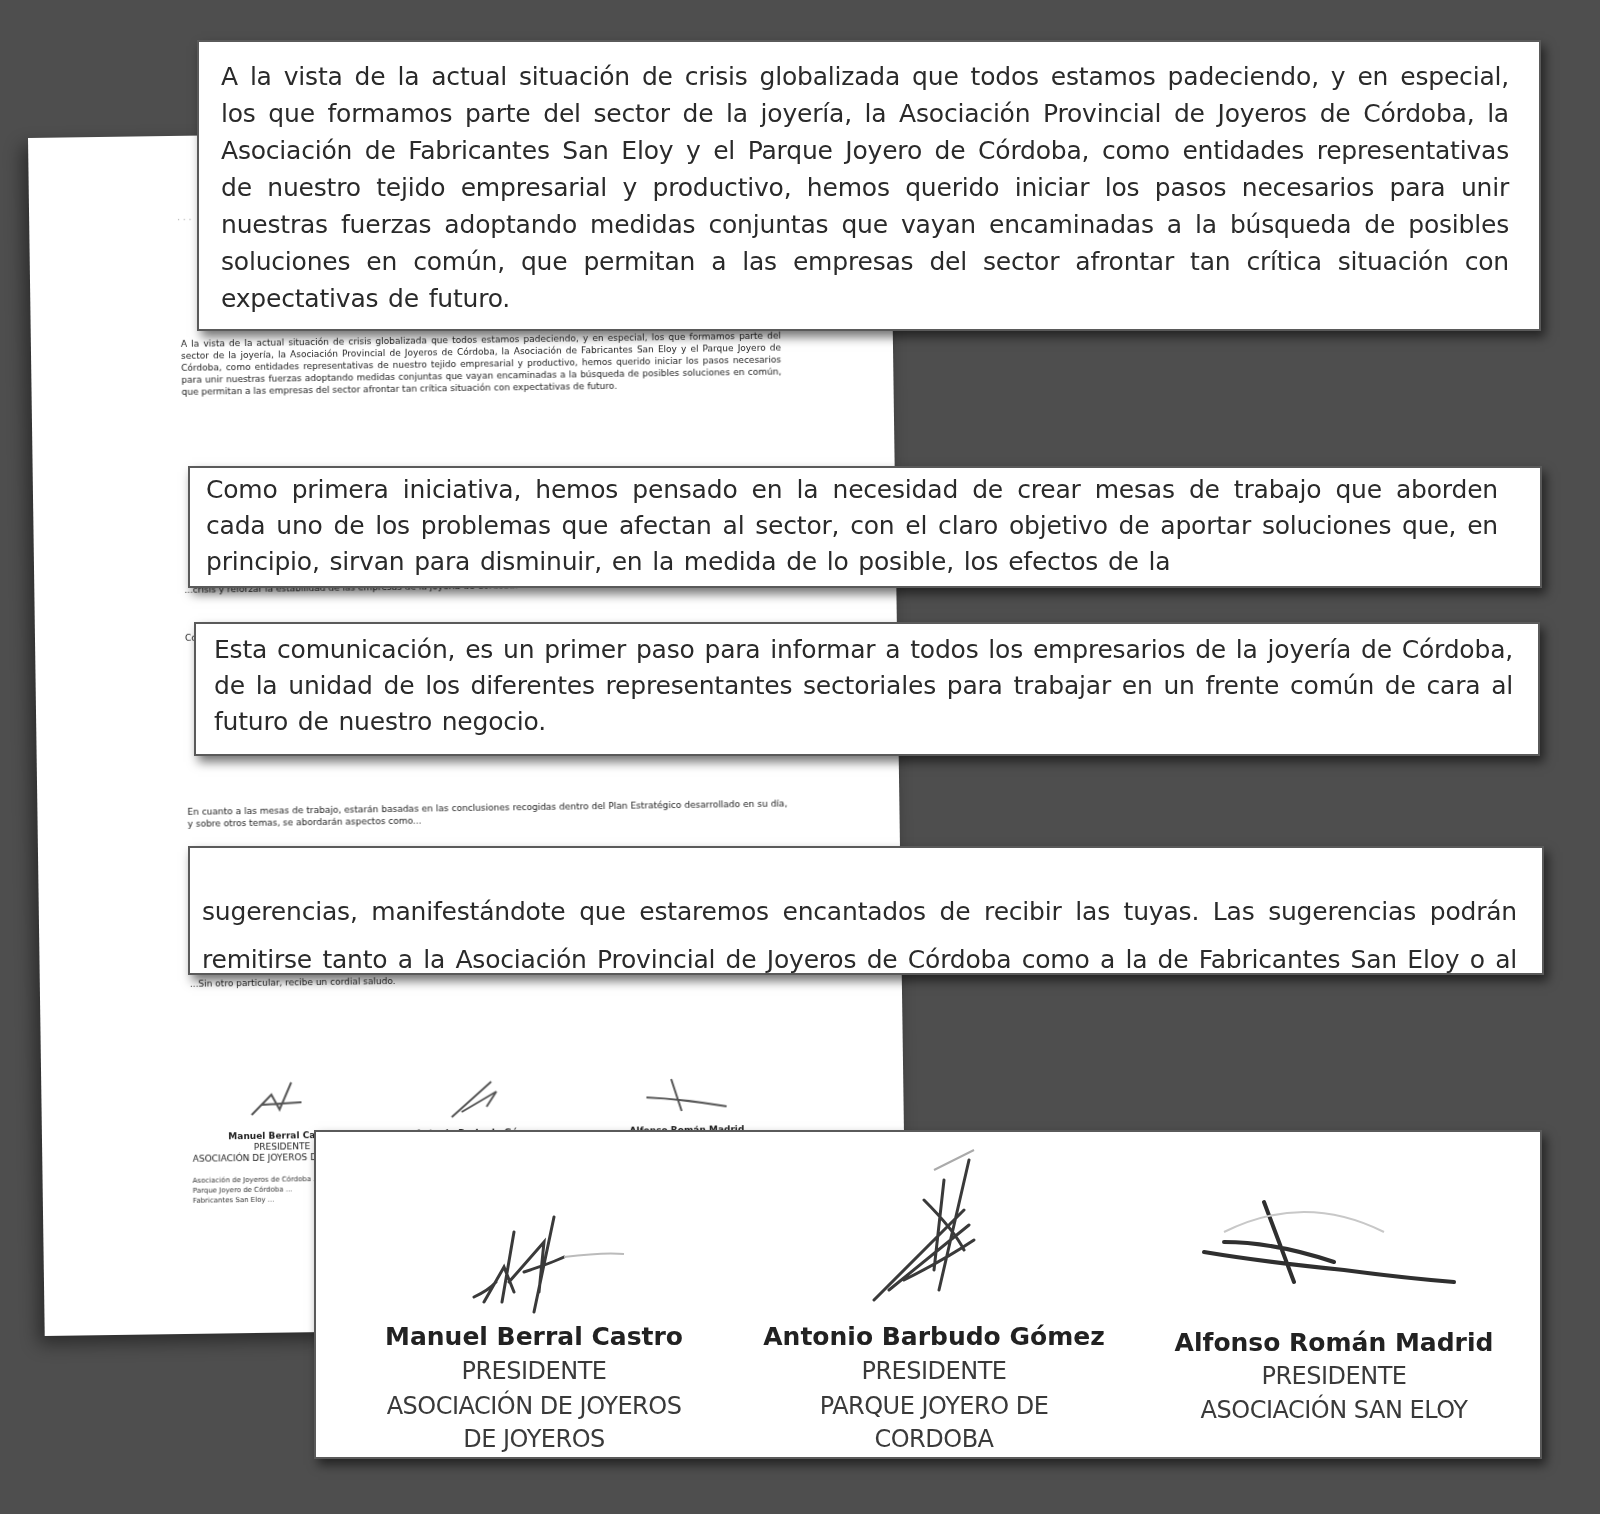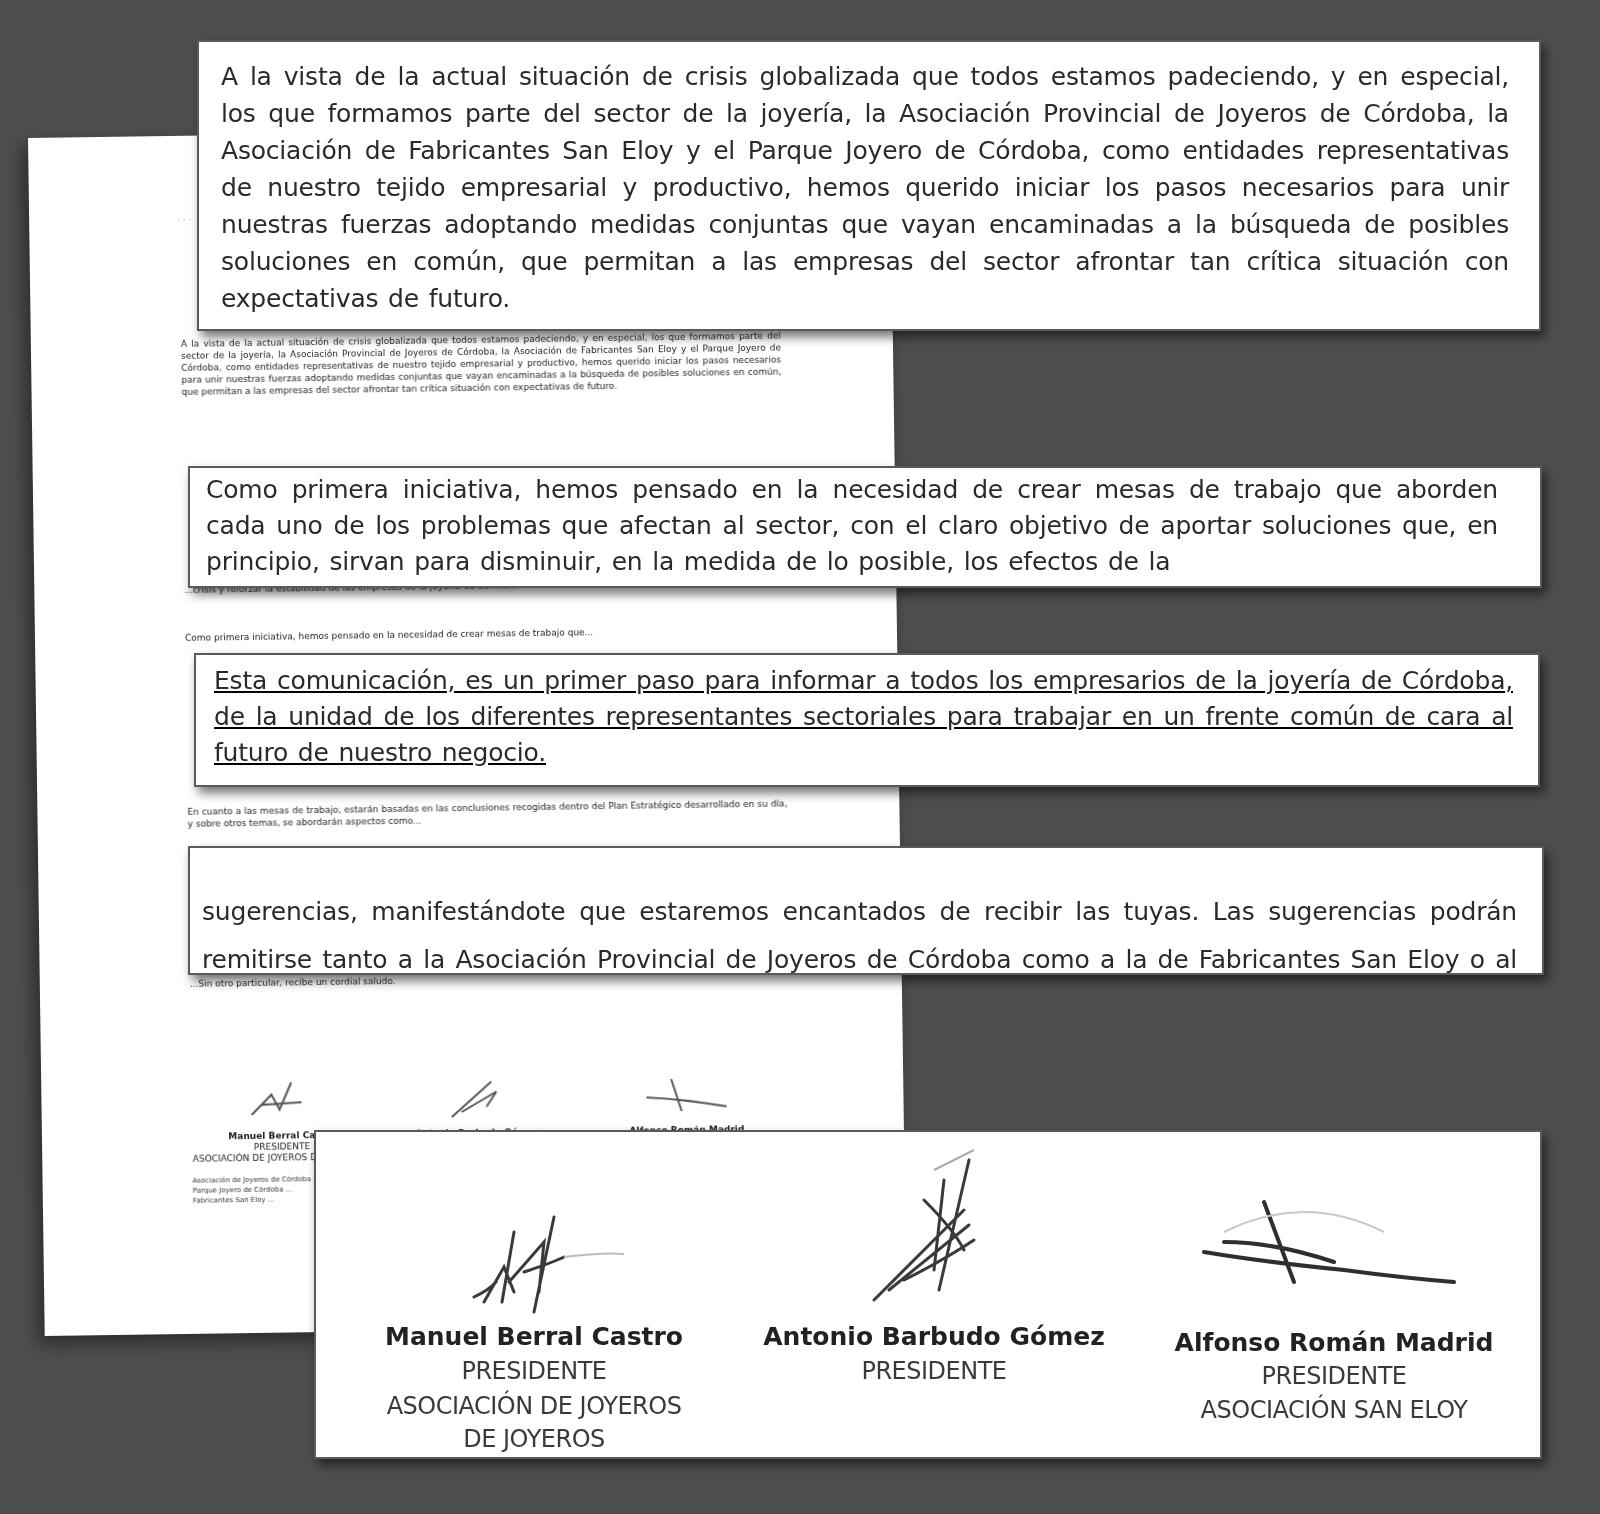--- a/index.html
+++ b/index.html
@@ -49,21 +49,21 @@
     line-height: 37px;
     text-align: justify;
     text-align-last: left;
     letter-spacing: -0.2px;
     word-spacing: 2px;
   }
   #c1 { left: 197px; top: 40px; width: 1340px; height: 287px; }
   #c1 p { padding: 16px 30px 0 22px; }
   #c2 { left: 188px; top: 466px; width: 1350px; height: 118px; }
   #c2 p { padding: 4px 42px 0 16px; line-height: 36px; }
-  #c3 { left: 194px; top: 653px; width: 1342px; height: 130px; text-decoration: underline; }
+  #c3 { left: 194px; top: 622px; width: 1342px; height: 130px; }
   #c3 p { padding: 8px 25px 0 18px; line-height: 36px; }
   #c4 { left: 188px; top: 846px; width: 1352px; height: 125px; }
   #c4 p { padding: 12px 25px 0 12px; line-height: 48px; margin-top: 28px; }
 
   #c5 { left: 314px; top: 1130px; width: 1224px; height: 325px; }
   .sig-row { display: flex; justify-content: space-between; height: 100%; }
   .sig-block {
     width: 400px; text-align: center; position: relative;
     color: #333;
   }
@@ -153,20 +153,24 @@
       </div>
     </div>
 
     <div class="sig-block">
       <svg width="240" height="170" style="top:8px;">
         <path d="M60 160 L150 70 M75 150 L155 85 M130 40 L120 130 M155 20 L125 150 M110 60 Q140 90 150 110 M90 140 Q130 120 160 100" stroke="#3a3a3a" stroke-width="3" fill="none" stroke-linecap="round"></path>
         <path d="M120 30 L160 10" stroke="#aaa" stroke-width="2" fill="none"></path>
       </svg>
       <div class="sig-name">Antonio Barbudo Gómez</div>
       <div class="sig-title">PRESIDENTE</div>
+      <div class="sig-org">
+        <span>PARQUE JOYERO DE</span><br>
+        <span>CORDOBA</span>
+      </div>
     </div>
 
     <div class="sig-block" style="margin-right:6px;">
       <svg width="300" height="140" style="top:50px;">
         <path d="M20 70 Q80 80 160 88 Q220 96 270 100 M80 20 L110 100 M40 60 Q90 60 150 80" stroke="#2f2f2f" stroke-width="4" fill="none" stroke-linecap="round"></path>
         <path d="M40 50 Q120 10 200 50" stroke="#c8c8c8" stroke-width="2" fill="none"></path>
       </svg>
       <div class="sig-name" style="top:196px;">Alfonso Román Madrid</div>
       <div class="sig-title" style="top:230px;">PRESIDENTE</div>
       <div class="sig-org" style="top:262px;">

